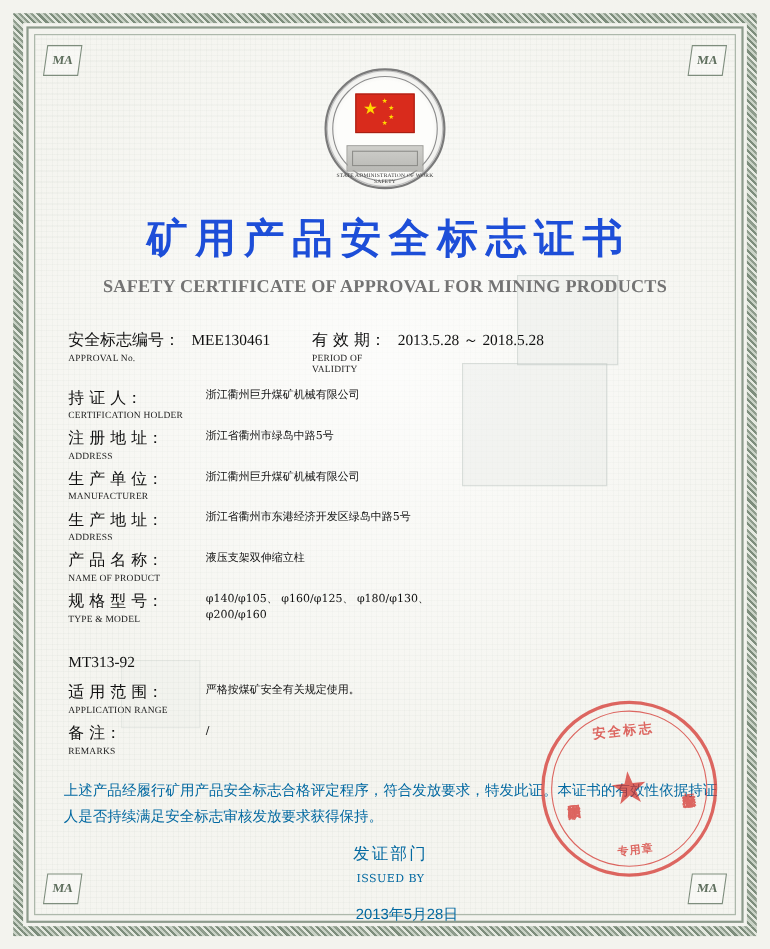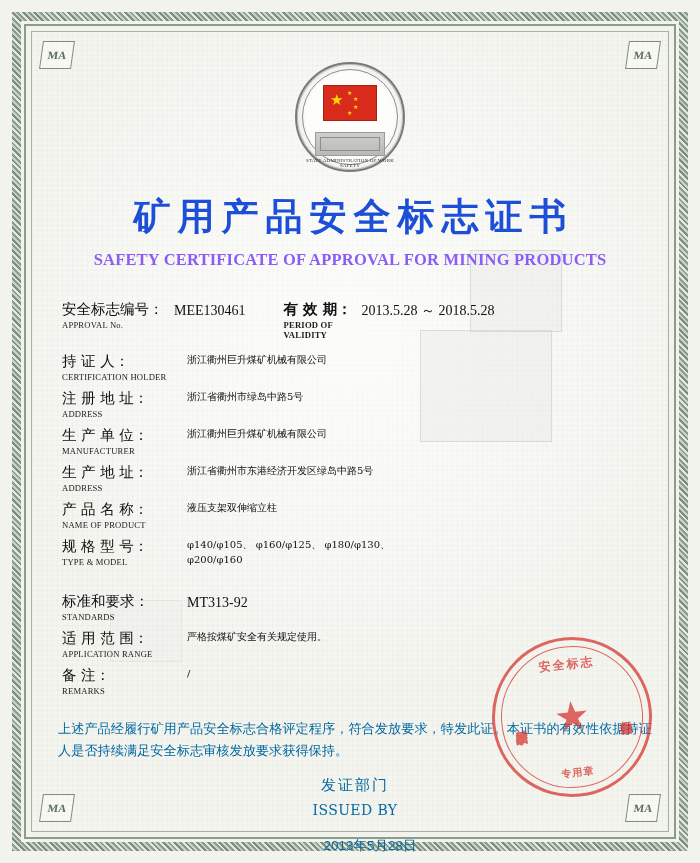--- a/index.html
+++ b/index.html
@@ -169,21 +169,21 @@
     color: #1d4ed8;
     text-indent: 7px;
   }
   .title-en {
     margin-top: 8px;
     text-align: center;
     font-family: "Liberation Serif", serif;
     font-size: 16.5px;
     font-weight: bold;
     letter-spacing: .2px;
-    color: #8b5cf6;
+    color: #737373;
   }
 
   
   .fields {
     margin: 30px 0 0 22px;
     font-size: 14px;
     color: #101010;
   }
   .row {
     display: flex;
@@ -246,21 +246,21 @@
   .issued {
     margin-top: 10px;
     text-align: center;
   }
   .issued .cn {
     font-family: "DejaVu Serif", serif;
     font-size: 15px;
     letter-spacing: 2px;
   }
   .issued .en {
-    font-size: 14px;
+    font-size: 10px;
     letter-spacing: .4px;
     margin-top: 1px;
     text-align: center;
   }
   .issue-date {
     margin-top: 12px;
     text-align: center;
     font-family: Liberation Sans, sans-serif;
     font-size: 13.5px;
     padding-left: 30px;
@@ -359,21 +359,21 @@
 
       <div class="row-top">
         <div class="grp">
           <div class="lbl">
             <span class="cn">安全标志编号：</span>
             <span class="en">APPROVAL No.</span>
           </div>
           <div class="val mono">MEE130461</div>
         </div>
         <div class="grp second">
-          <div class="lbl" style="width:78px;flex:0 0 78px;font-weight:bold;">
+          <div class="lbl" style="width:78px;flex:0 0 78px;">
             <span class="cn">有 效 期：</span>
             <span class="en">PERIOD OF VALIDITY</span>
           </div>
           <div class="val mono">2013.5.28 ～ 2018.5.28</div>
         </div>
       </div>
 
       <div class="row">
         <div class="lbl">
           <span class="cn">持  证  人：</span>
@@ -419,24 +419,20 @@
           <span class="cn">规 格 型 号：</span>
           <span class="en">TYPE &amp; MODEL</span>
         </div>
         <div class="val" style="white-space:pre-line;">φ140/φ105、 φ160/φ125、 φ180/φ130、
 φ200/φ160</div>
       </div>
 
       <div class="section-gap"></div>
 
       <div class="row">
-        <div class="lbl">
-          <span class="cn">标准和要求：</span>
-          <span class="en">STANDARDS</span>
-        </div>
         <div class="val mono">MT313-92</div>
       </div>
 
       <div class="row">
         <div class="lbl">
           <span class="cn">适 用 范 围：</span>
           <span class="en">APPLICATION RANGE</span>
         </div>
         <div class="val">严格按煤矿安全有关规定使用。</div>
       </div>

